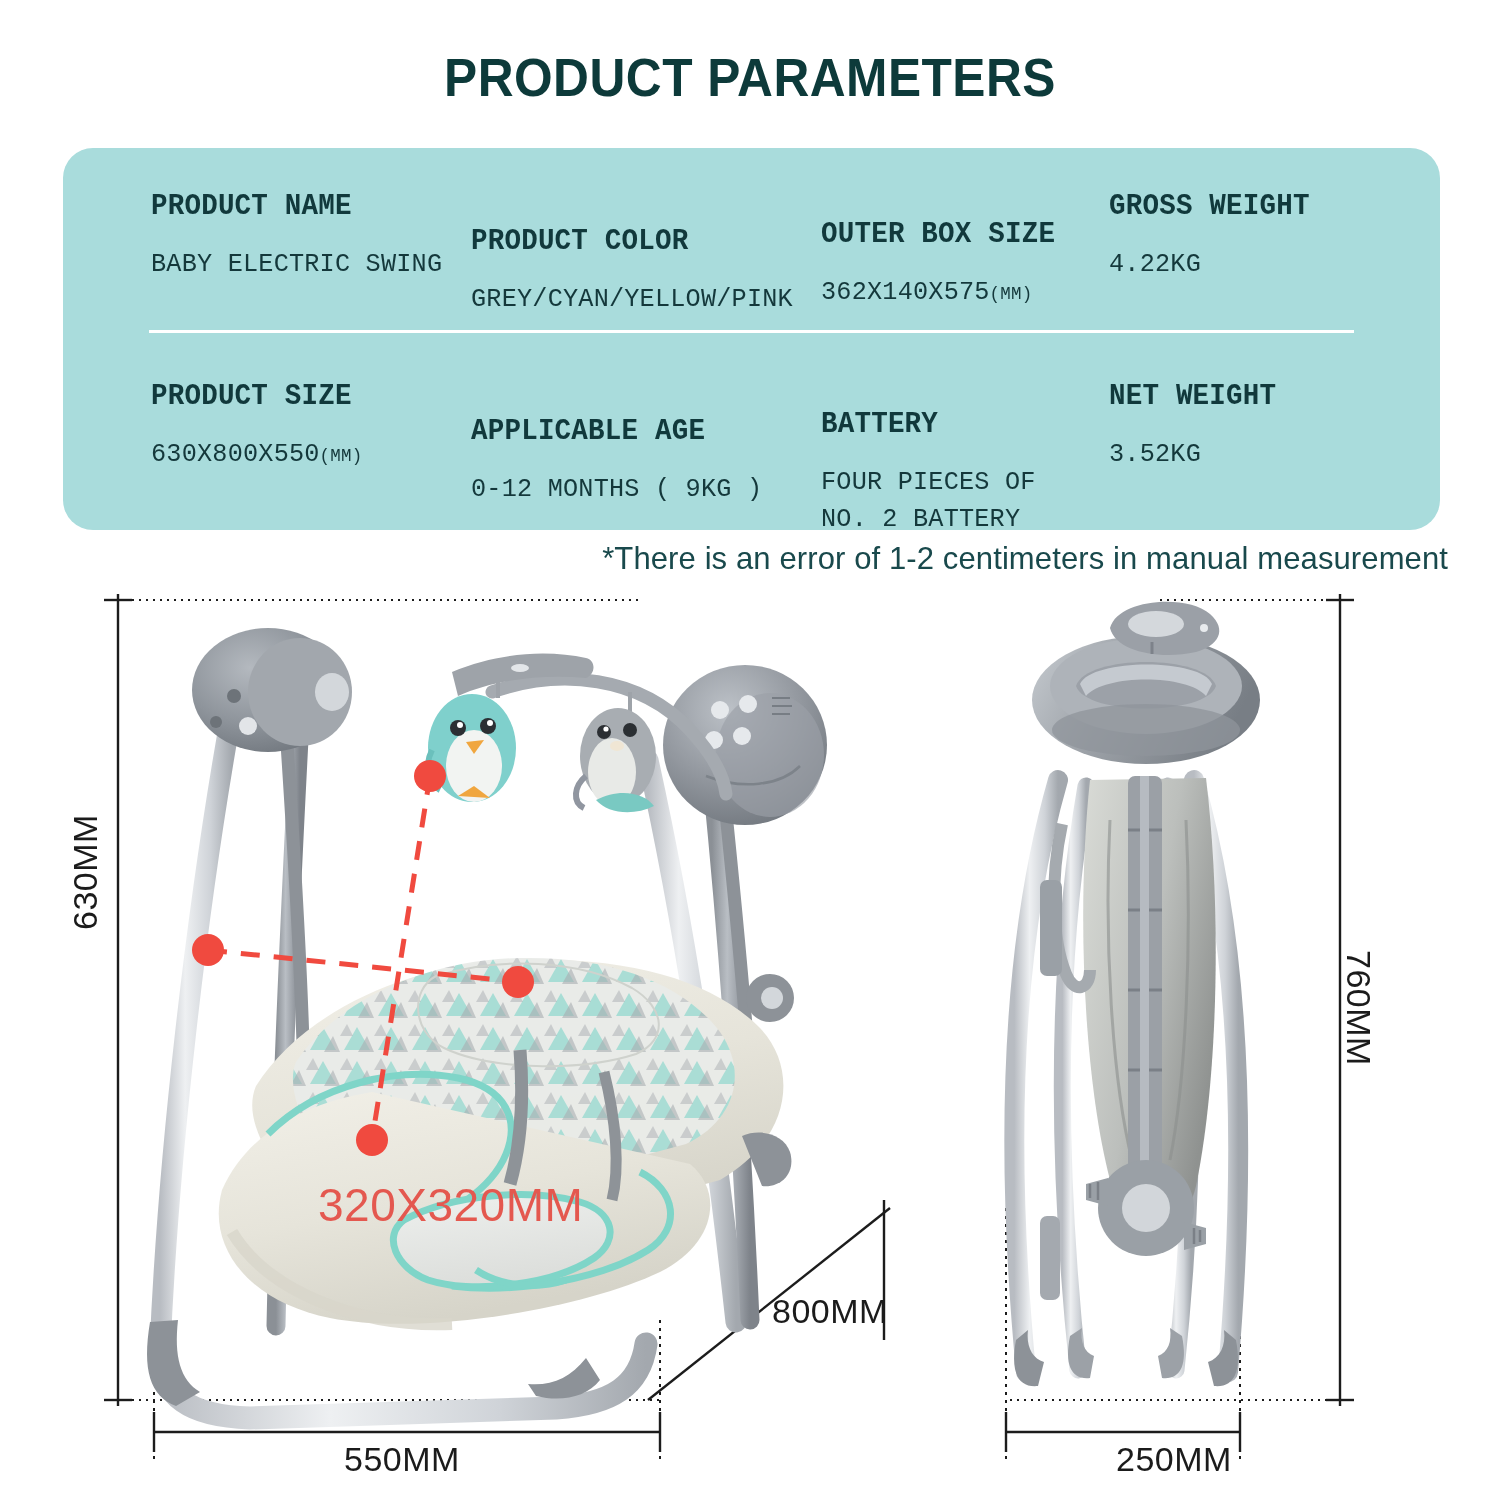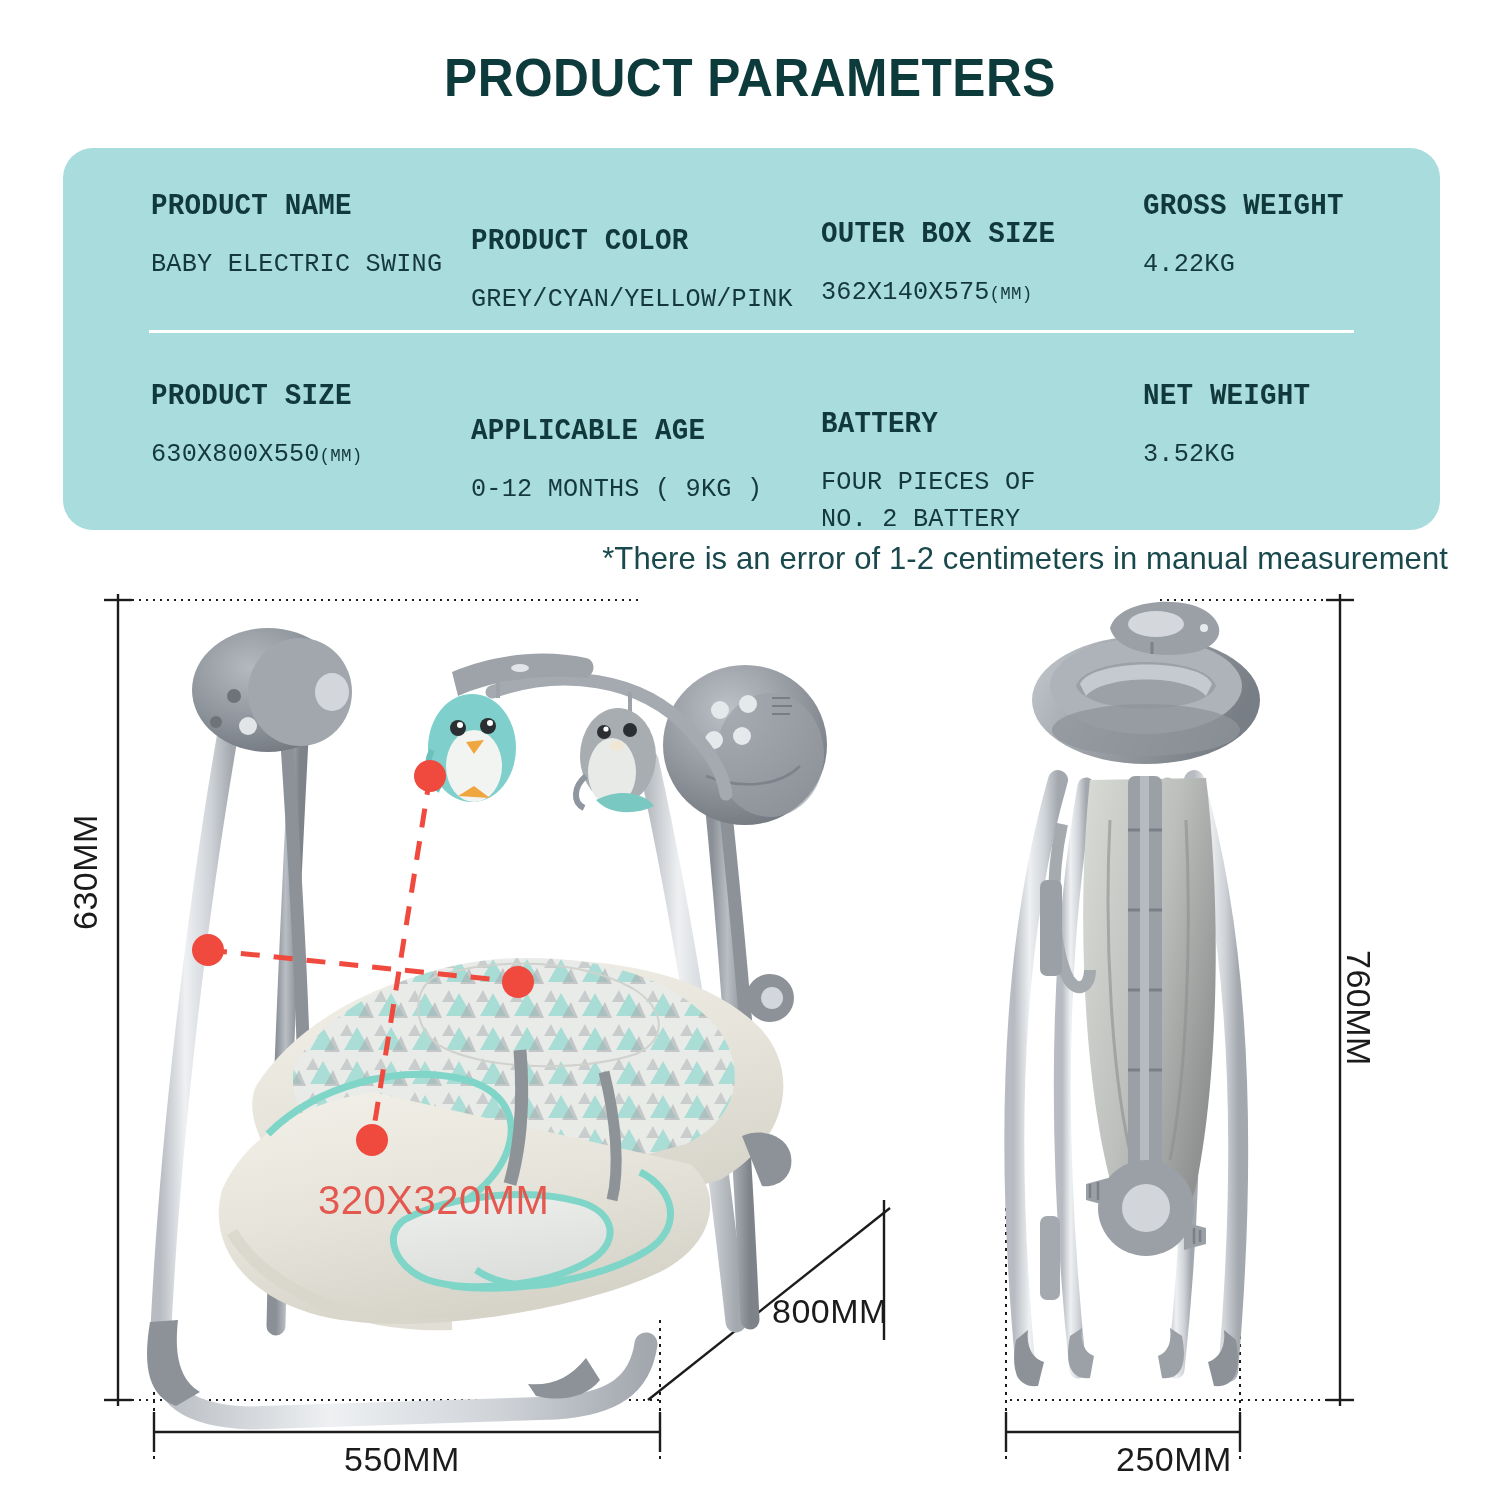--- a/index.html
+++ b/index.html
@@ -34,21 +34,21 @@
     width: 1205px; height: 3px;
     background: #ffffff;
   }
   .spec-row { position: absolute; left: 0; width: 100%; }
   .row1 { top: 42px; }
   .row2 { top: 232px; }
   .cell { position: absolute; font-family: Liberation Mono, monospace; }
   .c0 { left: 88px;  width: 320px; }
   .c1 { left: 408px; width: 350px; margin-top: 35px; }
   .c2 { left: 758px; width: 310px; margin-top: 28px; }
-  .c3 { left: 1080px; width: 300px; }
+  .c3 { left: 1046px; width: 300px; }
   .cell-head {
     font-size: 29px; font-weight: 700; color: #11393c;
     letter-spacing: 0.2px; white-space: nowrap;
     transform: scaleX(0.95); transform-origin: left center;
   }
   .cell-val {
     margin-top: 23px;
     font-size: 26px; font-weight: 400; color: #14383b;
     letter-spacing: 0.2px; white-space: nowrap;
     transform: scaleX(0.97); transform-origin: left center;
@@ -66,21 +66,21 @@
     position: absolute; font-size: 34px; color: #1b1b1b;
     letter-spacing: 0.5px; white-space: nowrap;
   }
   .dim-630 { left: 66px; top: 930px; transform: rotate(-90deg); transform-origin: left top; }
   .dim-760 { left: 1378px; top: 950px; transform: rotate(90deg); transform-origin: left top; }
   .dim-550 { left: 344px; top: 1440px; }
   .dim-250 { left: 1116px; top: 1440px; }
   .dim-800 { left: 772px; top: 1292px; text-align: right; }
   .dim-320 {
     position: absolute; left: 318px; top: 1178px;
-    font-size: 40px; color: #e4584f; letter-spacing: 0.5px; white-space: nowrap;
+    font-size: 46px; color: #e4584f; letter-spacing: 0.5px; white-space: nowrap;
   }
 </style>
 </head>
 <body>
 
 <div class="page">
 
   <div class="title">PRODUCT PARAMETERS</div>
 
   <div class="spec-panel">

